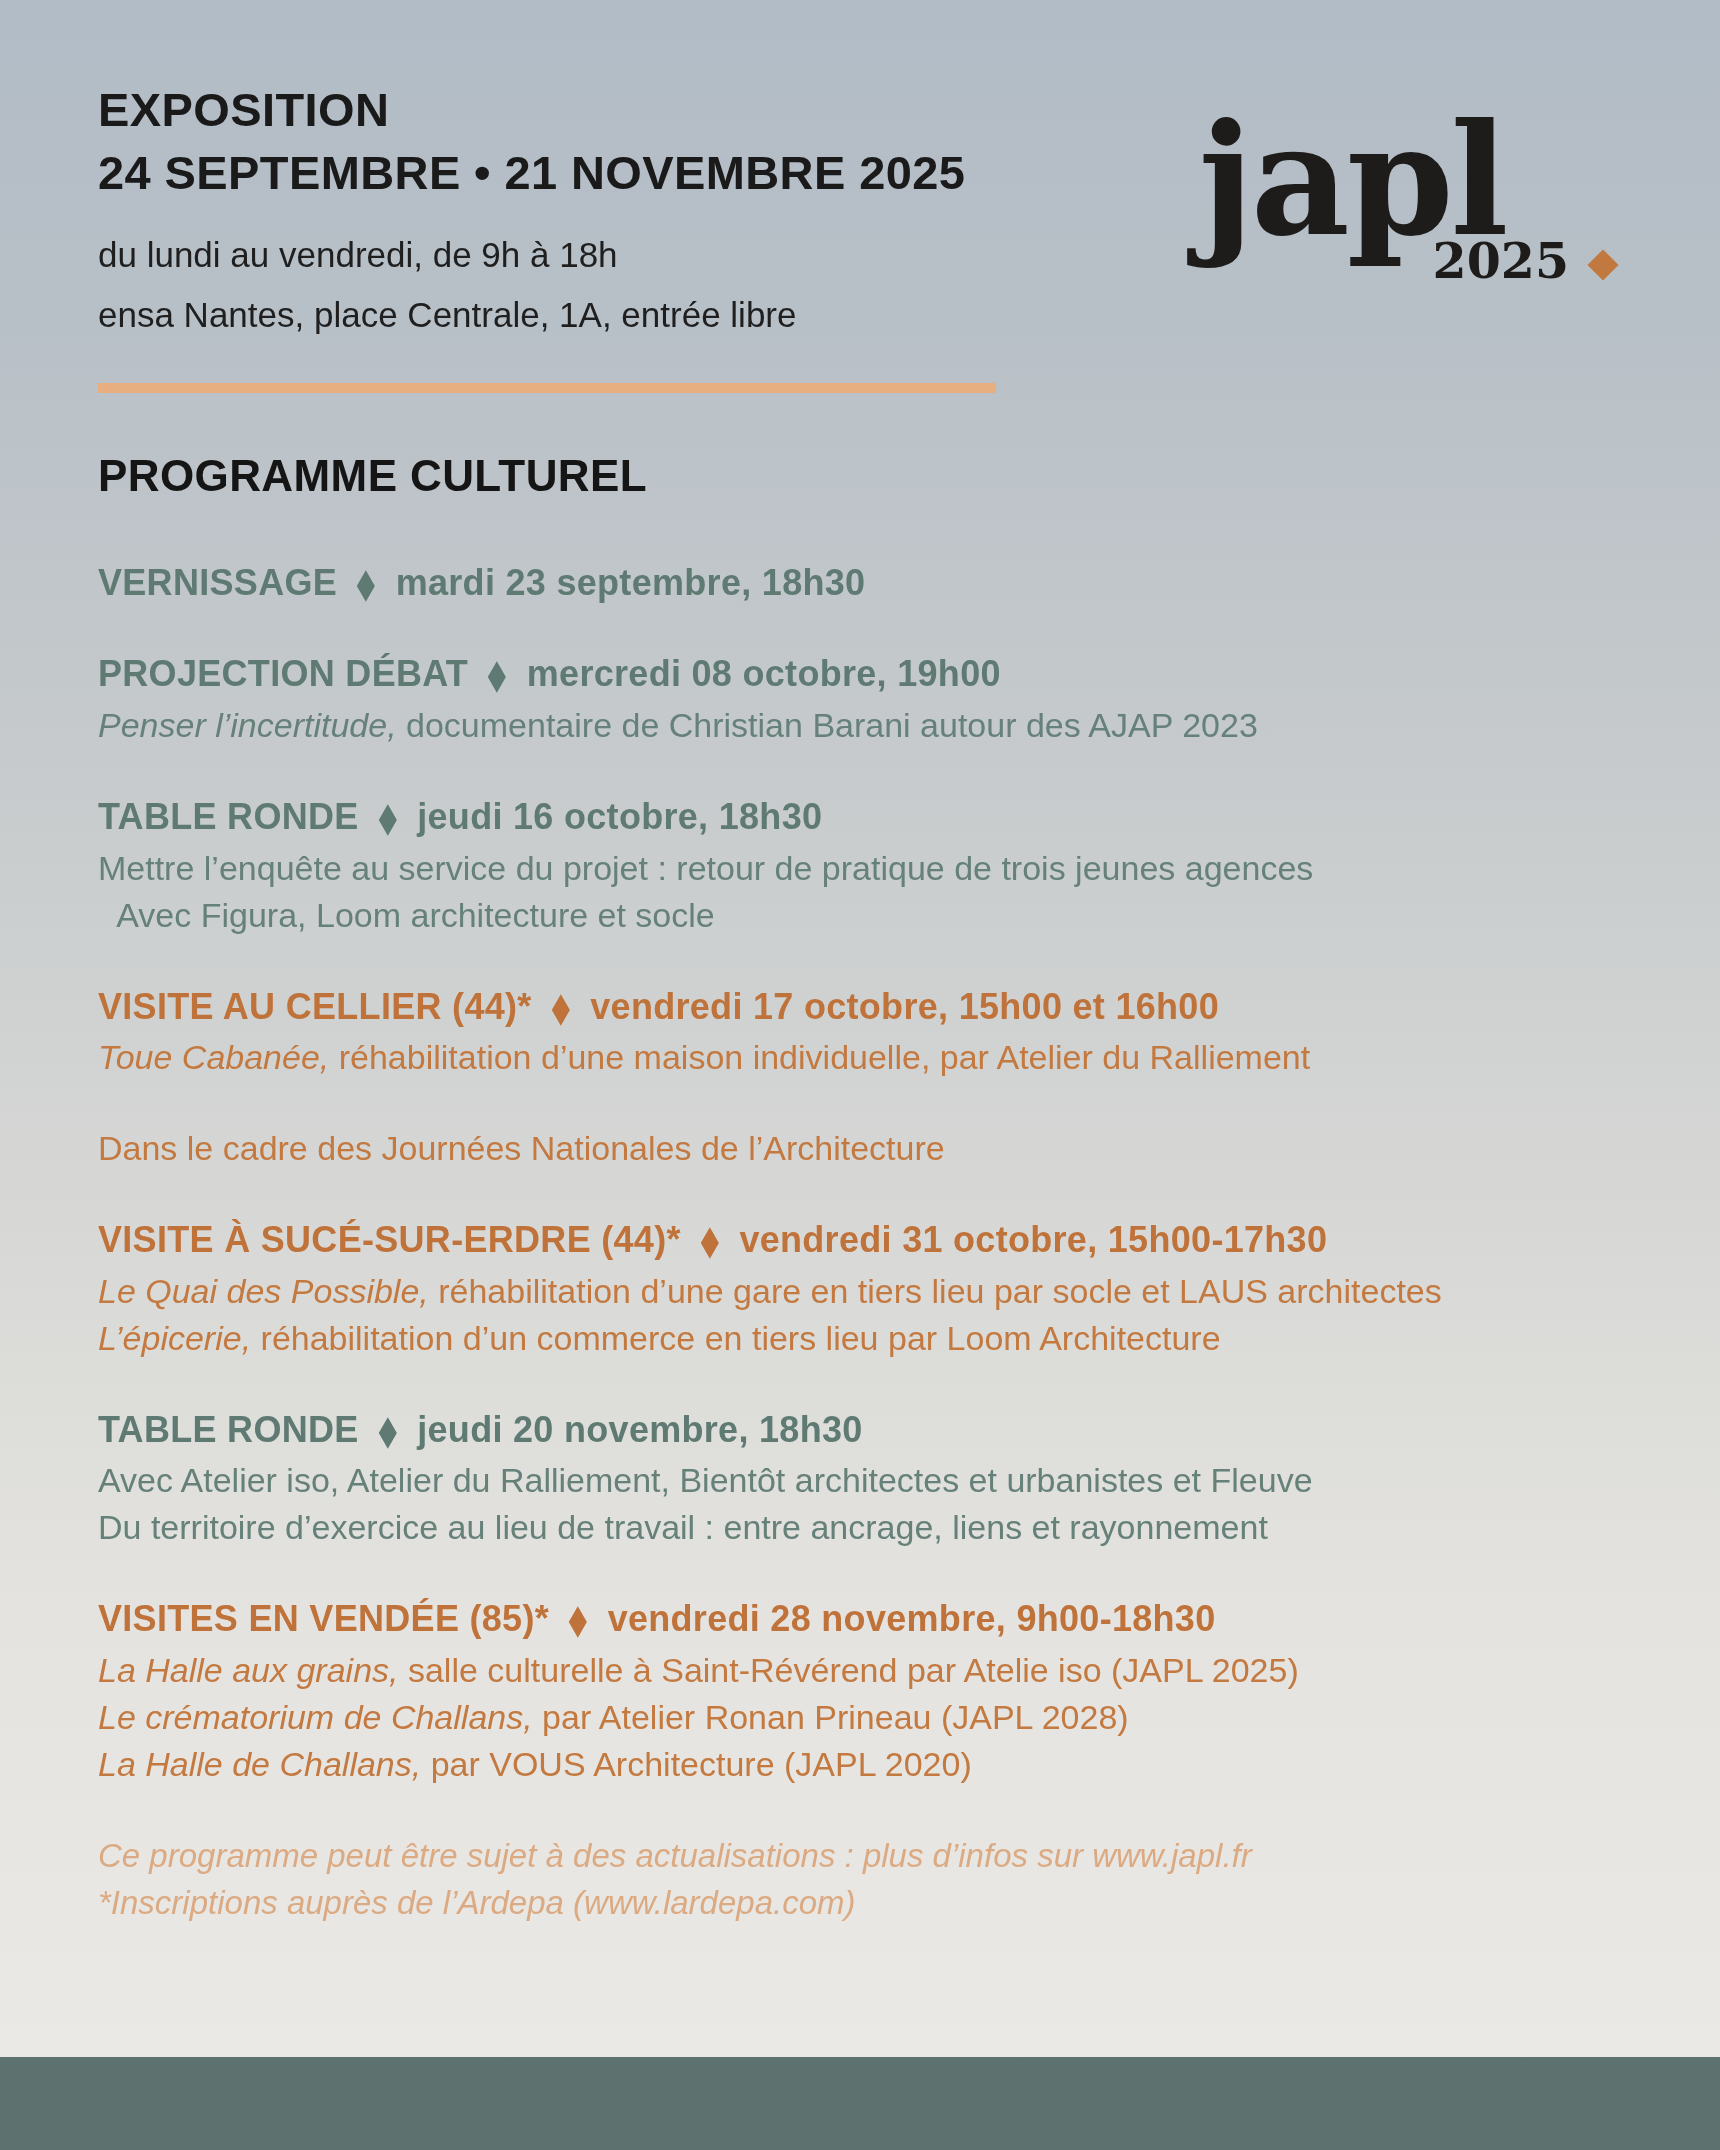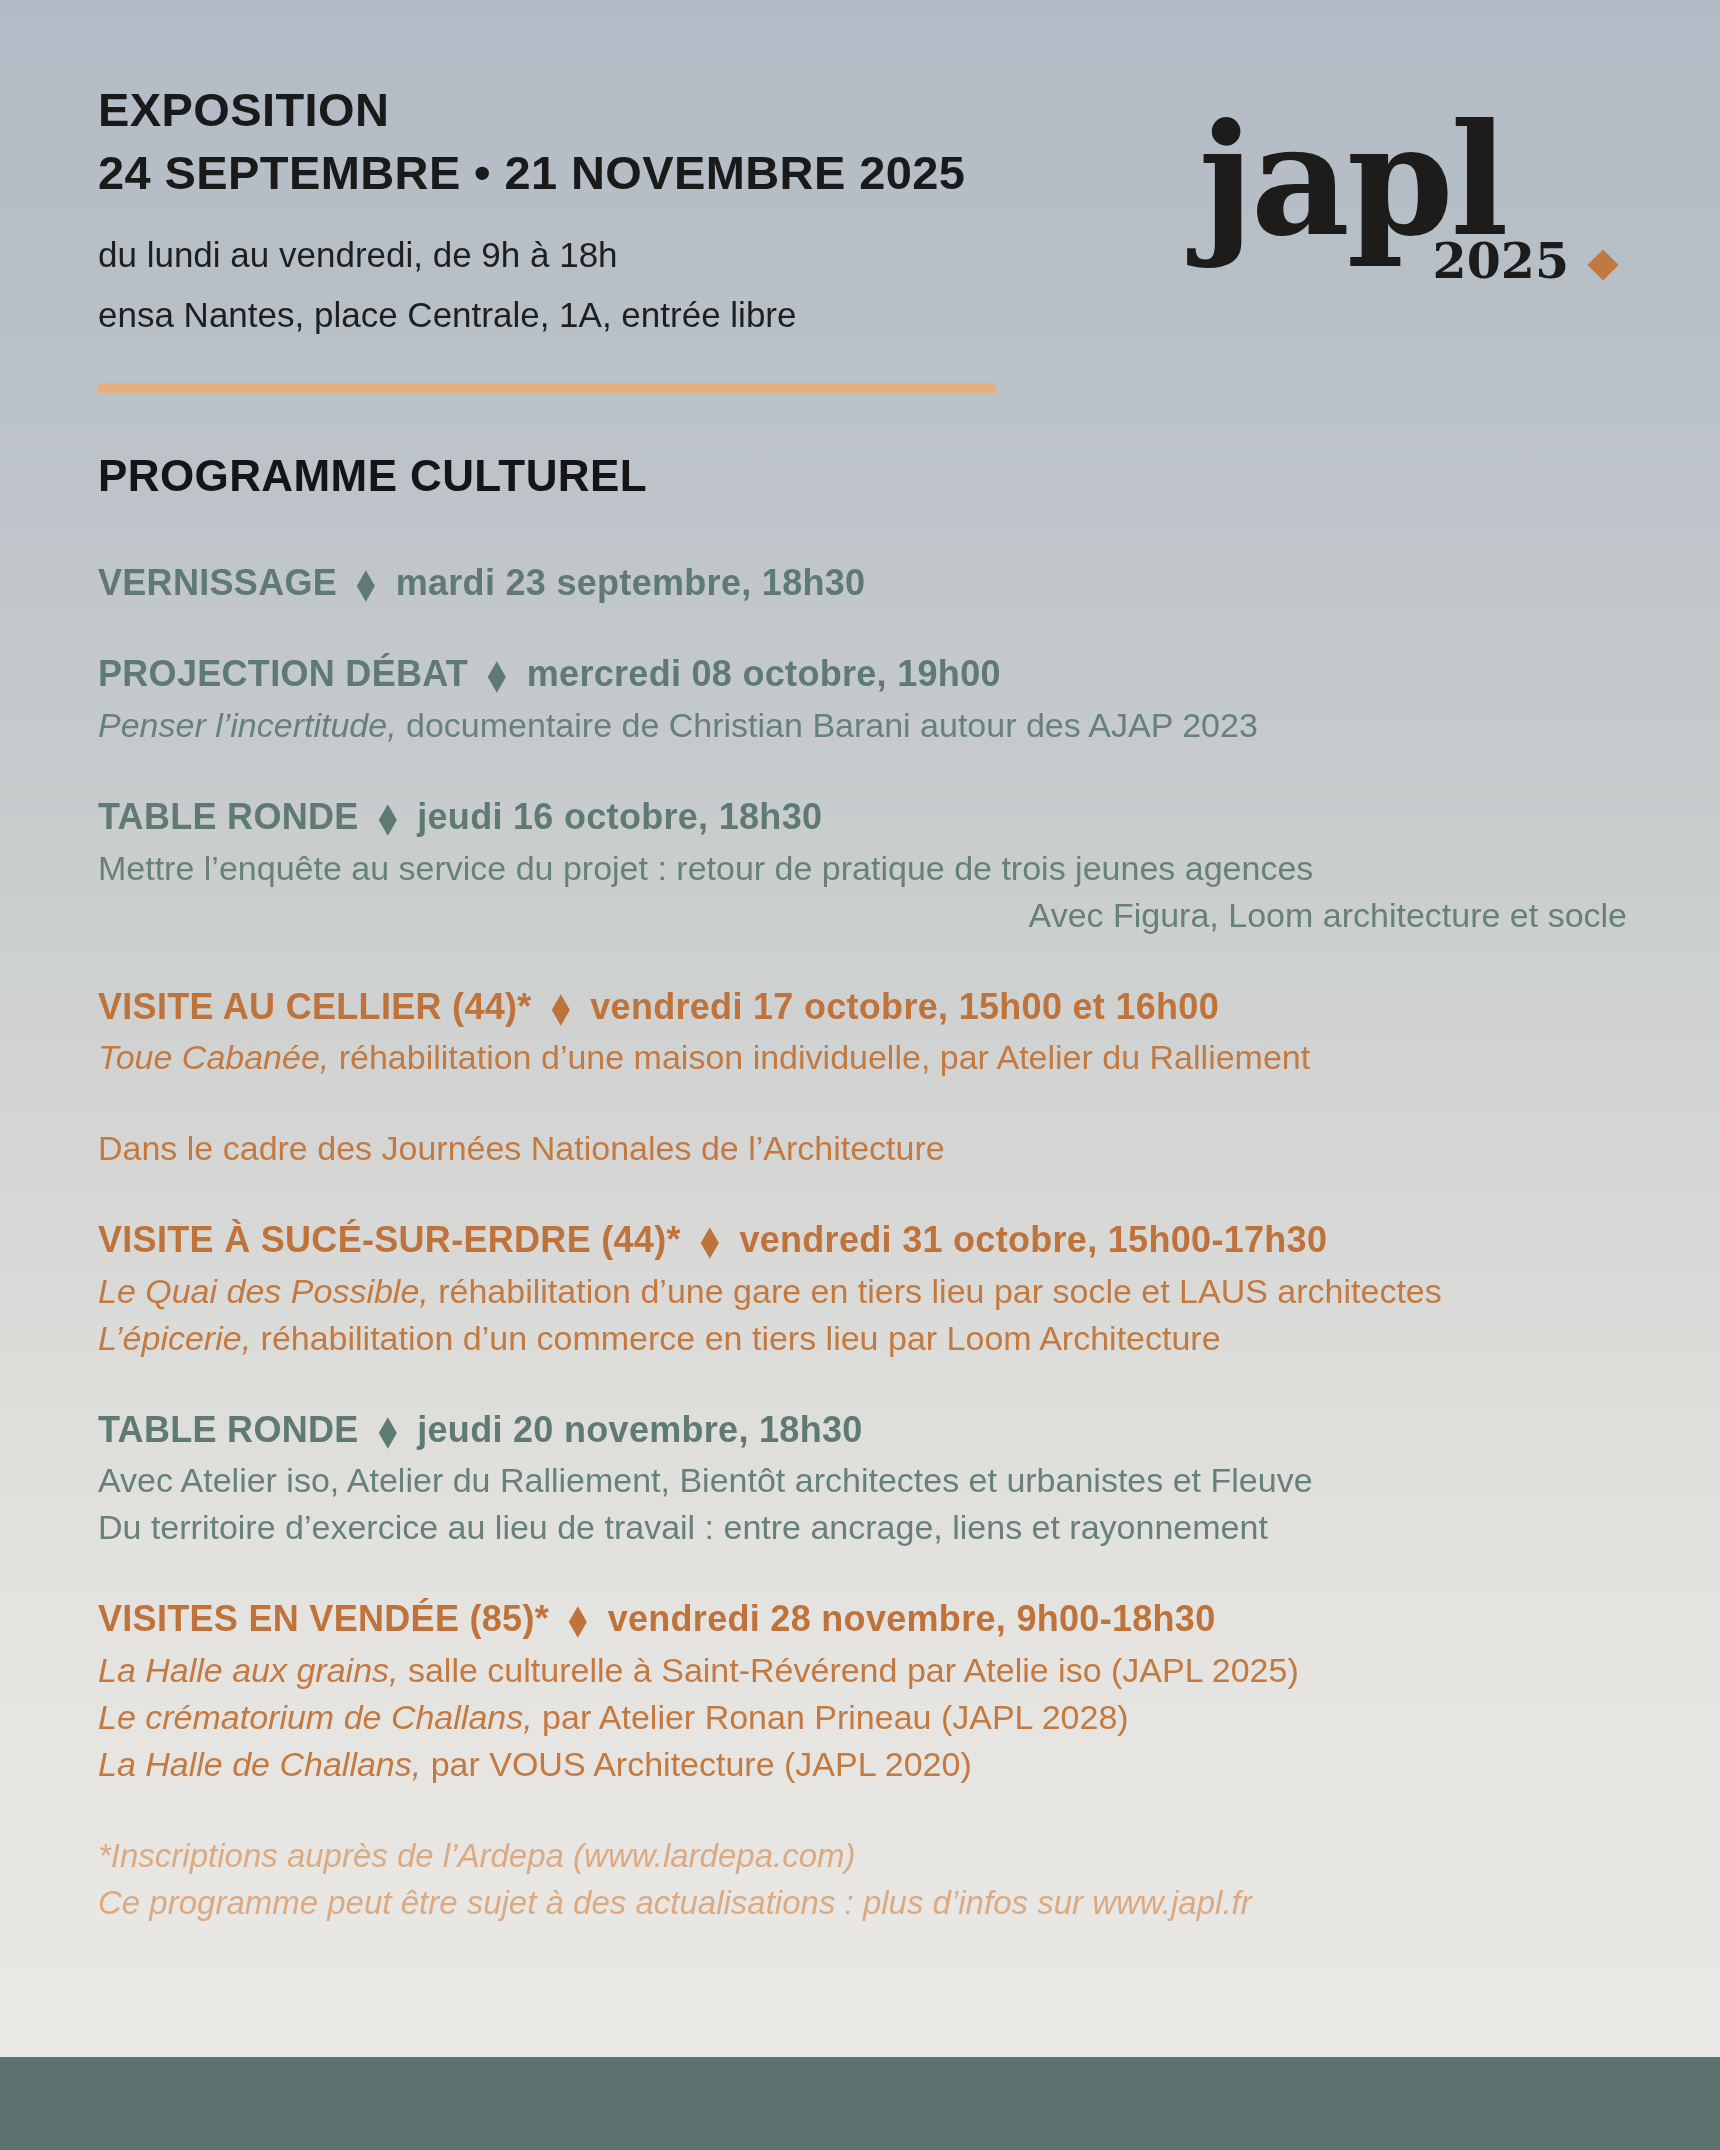--- a/index.html
+++ b/index.html
@@ -58,21 +58,21 @@
   .event-title{
     font-size:36px;font-weight:700;line-height:47px;
     letter-spacing:0.3px;margin-bottom:4.6px;white-space:nowrap;
   }
   .event .diamond{
     display:inline-block;font-size:36px;
     transform:scale(.62,1.08);
     margin:0 15.3px;
   }
   .event-line{font-size:34px;line-height:47px;font-weight:400;}
-  .event-line.indent{padding-left:18.3px;text-align:right;}
+  .event-line.indent{padding-left:18.3px;}
   .event-line em{font-style:italic;}
   .event.sage .event-title,.event.sage .diamond{color:#5e7a73;}
   .event.sage .event-line{color:#66807a;}
   .event.orange .event-title,.event.orange .diamond{color:#bf7239;}
   .event.orange .event-line{color:#c3793f;}
 
   
   .footnotes{margin-top:1.5px;}
   .footnote-line{
     font-size:33px;line-height:47px;font-style:italic;
@@ -142,22 +142,22 @@
         </div>
         <div class="event orange">
           <div class="event-title"><span>VISITES EN VENDÉE (85)*</span><span class="diamond">◆</span><span>vendredi 28 novembre, 9h00-18h30</span></div>
           <div class="event-line"><em>La Halle aux grains,</em><span> salle culturelle à Saint-Révérend par Atelie iso (JAPL 2025)</span></div>
           <div class="event-line"><em>Le crématorium de Challans,</em><span> par Atelier Ronan Prineau (JAPL 2028)</span></div>
           <div class="event-line"><em>La Halle de Challans,</em><span> par VOUS Architecture (JAPL 2020)</span></div>
         </div>
       </div>
 
     <div class="footnotes">
+        <div class="footnote-line">Ce programme peut être sujet à des actualisations : plus d’infos sur www.japl.fr</div>
         <div class="footnote-line">*Inscriptions auprès de l’Ardepa (www.lardepa.com)</div>
-        <div class="footnote-line">Ce programme peut être sujet à des actualisations : plus d’infos sur www.japl.fr</div>
       </div>
 
   </div>
 
   <div class="band"></div>
 
 </div>
 
 
 </body></html>

